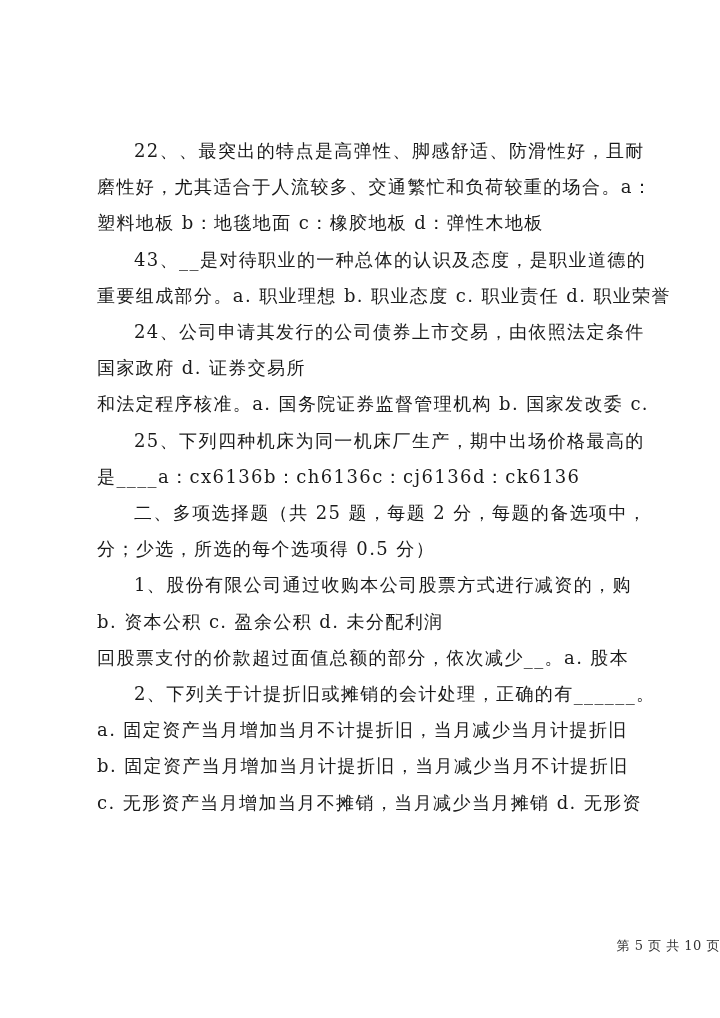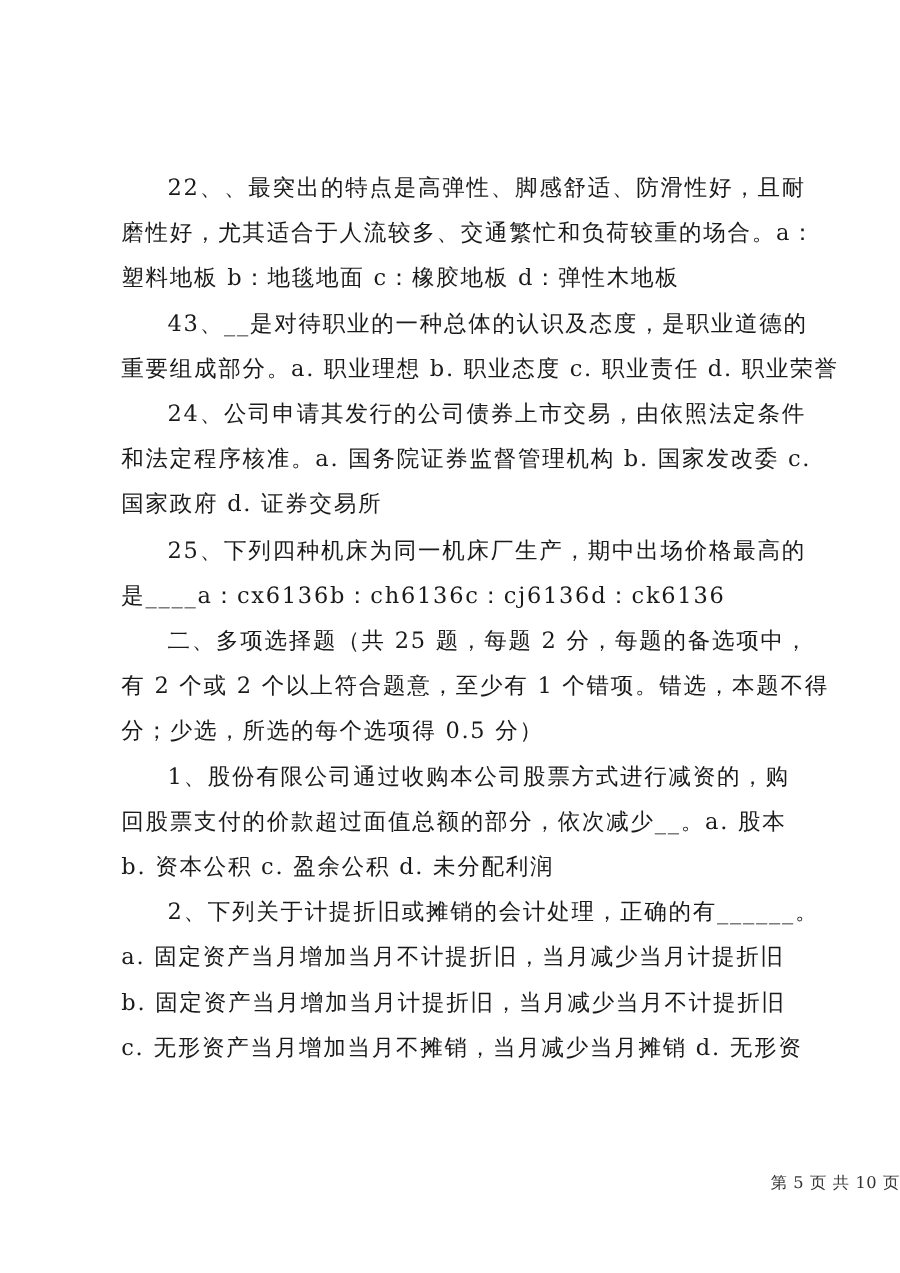--- a/index.html
+++ b/index.html
@@ -60,39 +60,38 @@
     <span class="line">塑料地板 b：地毯地面 c：橡胶地板 d：弹性木地板</span>
   </p>
 
   <p class="para">
     <span class="line indent">43、__是对待职业的一种总体的认识及态度，是职业道德的</span>
     <span class="line">重要组成部分。a. 职业理想 b. 职业态度 c. 职业责任 d. 职业荣誉</span>
   </p>
 
   <p class="para">
     <span class="line indent">24、公司申请其发行的公司债券上市交易，由依照法定条件</span>
+    <span class="line">国家政府 d. 证券交易所</span>
     <span class="line">和法定程序核准。a. 国务院证券监督管理机构 b. 国家发改委 c.</span>
-    <span class="line">国家政府 d. 证券交易所</span>
   </p>
 
   <p class="para">
     <span class="line indent">25、下列四种机床为同一机床厂生产，期中出场价格最高的</span>
     <span class="line">是____a：cx6136b：ch6136c：cj6136d：ck6136</span>
   </p>
 
   <p class="para">
     <span class="line indent">二、多项选择题（共 25 题，每题 2 分，每题的备选项中，</span>
-    <span class="line">有 2 个或 2 个以上符合题意，至少有 1 个错项。错选，本题不得</span>
     <span class="line">分；少选，所选的每个选项得 0.5 分）</span>
   </p>
 
   <p class="para">
     <span class="line indent">1、股份有限公司通过收购本公司股票方式进行减资的，购</span>
+    <span class="line">b. 资本公积 c. 盈余公积 d. 未分配利润</span>
     <span class="line">回股票支付的价款超过面值总额的部分，依次减少__。a. 股本</span>
-    <span class="line">b. 资本公积 c. 盈余公积 d. 未分配利润</span>
   </p>
 
   <p class="para">
     <span class="line indent">2、下列关于计提折旧或摊销的会计处理，正确的有______。</span>
     <span class="line">a. 固定资产当月增加当月不计提折旧，当月减少当月计提折旧</span>
     <span class="line">b. 固定资产当月增加当月计提折旧，当月减少当月不计提折旧</span>
     <span class="line">c. 无形资产当月增加当月不摊销，当月减少当月摊销 d. 无形资</span>
   </p>
 
 </div>

